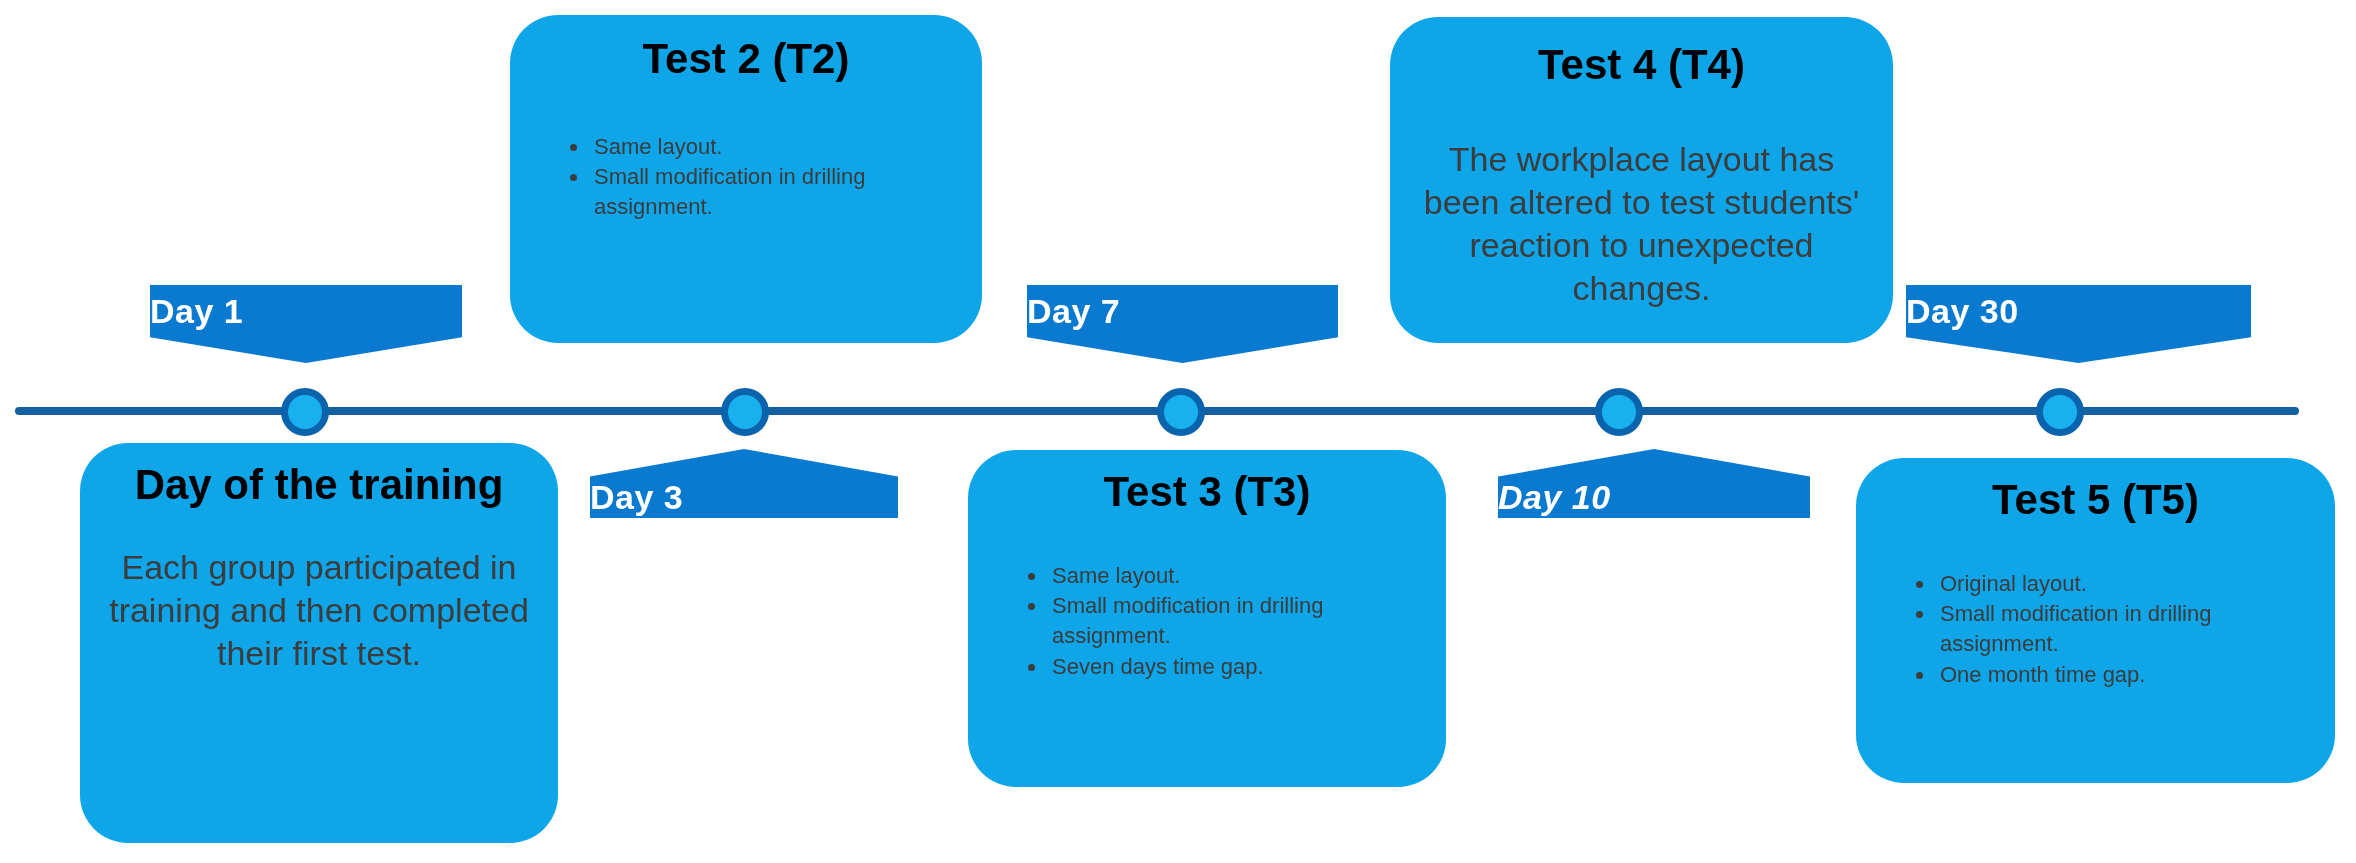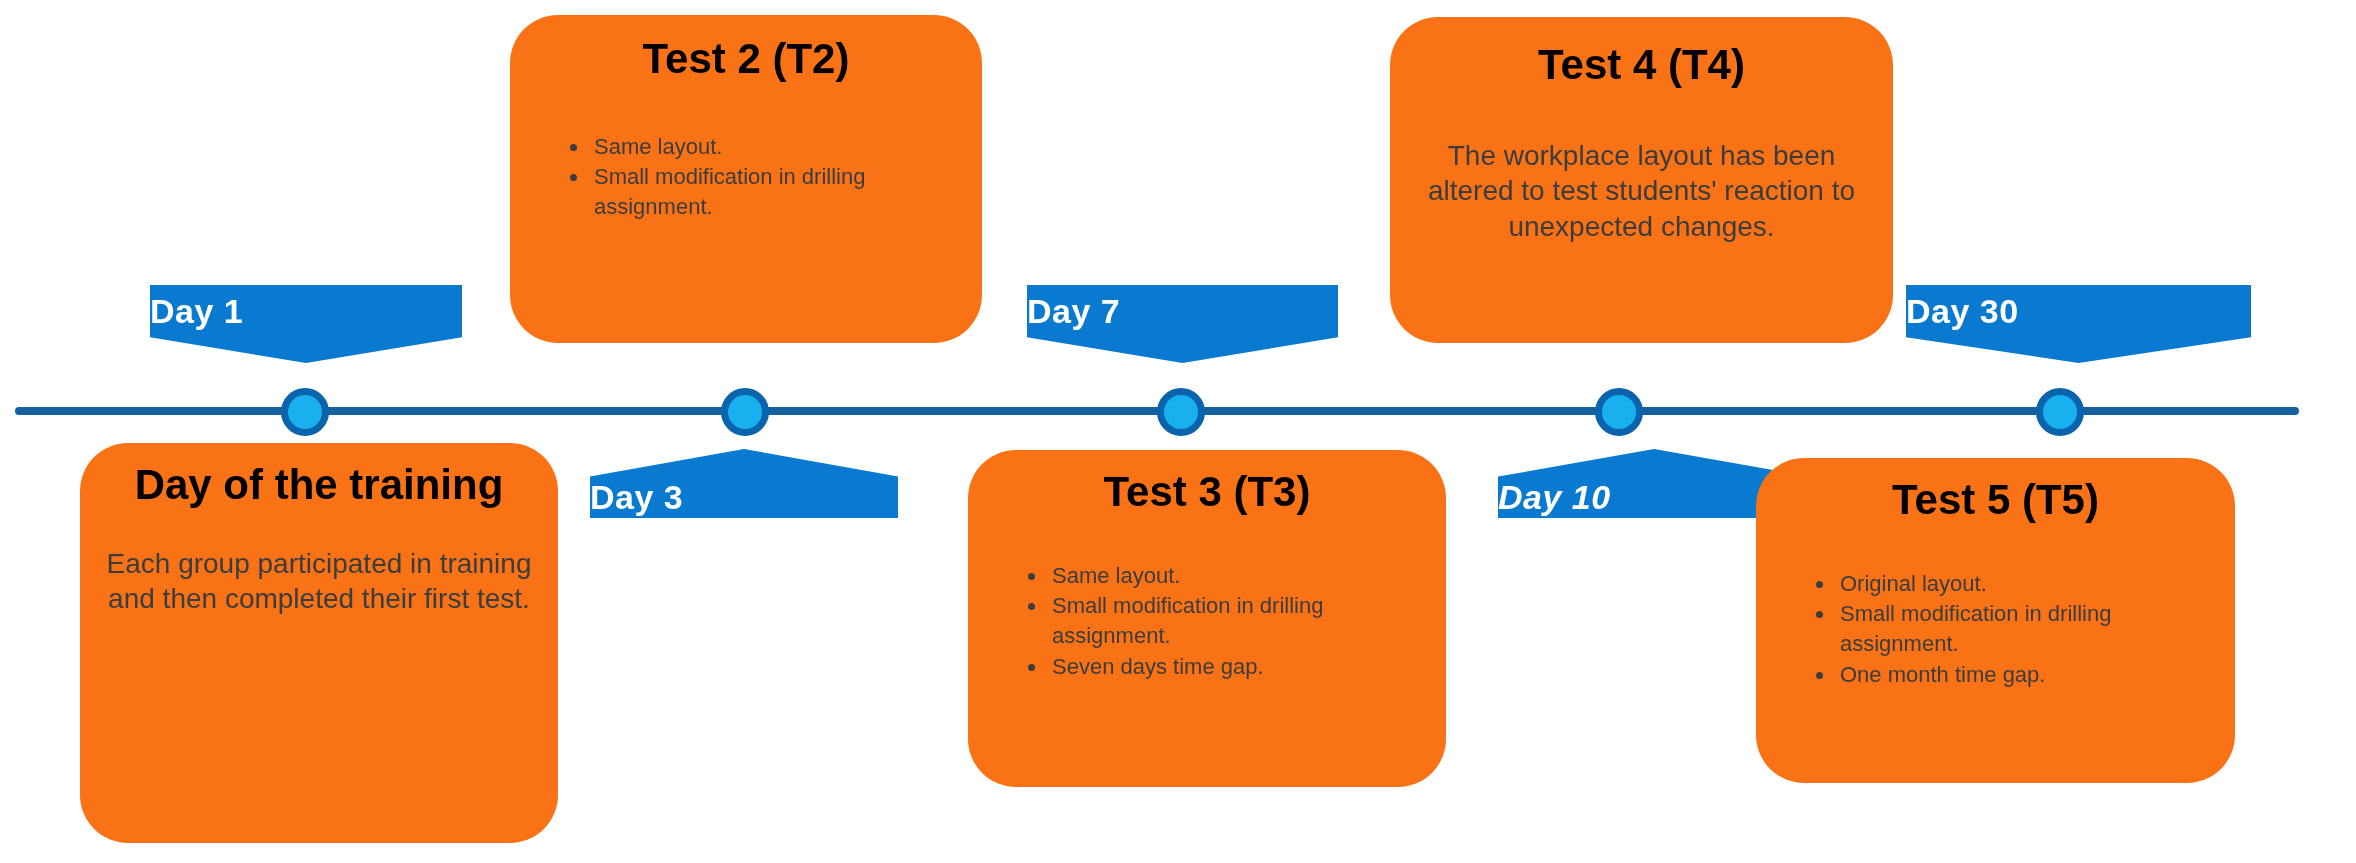--- a/index.html
+++ b/index.html
@@ -68,44 +68,44 @@
   }
   .banner.day1  { left: 150px;  width: 312px; }
   .banner.day3  { left: 590px;  width: 308px; }
   .banner.day7  { left: 1027px; width: 311px; }
   .banner.day10 { left: 1498px; width: 312px; font-style: italic; }
   .banner.day30 { left: 1906px; width: 345px; }
 
   
   .card {
     position: absolute;
-    background: #f97316;
+    background: #0ea5e9;
     border-radius: 48px;
     z-index: 2;
   }
   .card-t1 { left: 80px;   top: 443px; width: 478px; height: 400px; }
   .card-t2 { left: 510px;  top: 15px;  width: 472px; height: 328px; }
   .card-t3 { left: 942px;  top: 450px; width: 478px; height: 337px; margin-left: 26px; }
   .card-t4 { left: 1390px; top: 17px;  width: 503px; height: 326px; }
-  .card-t5 { left: 1756px; top: 458px; width: 479px; height: 325px; }
+  .card-t5 { left: 1856px; top: 458px; width: 479px; height: 325px; }
 
   .card-title {
     margin-top: 16px;
     font-size: 42px;
     line-height: 1.35;
     font-weight: bold;
     color: #000000;
     text-align: center;
   }
   .card-title .tline { white-space: nowrap; }
   .card-t1 .card-title, .card-t3 .card-title, .card-t5 .card-title { margin-top: 14px; }
   .card-t4 .card-title { margin-top: 20px; }
 
   .card p {
-    font-size: 28px;
+    font-size: 34px;
     line-height: 1.27;
     color: #3c3c3c;
     text-align: center;
     padding: 0 13px;
   }
   .card-t1 p.body-1 { margin-top: 32px; }
   .card-t1 p.body-2 { margin-top: 42px; }
   .card-t4 p.body-1 { margin-top: 44px; padding: 0 30px; }
 
   .card ul {

